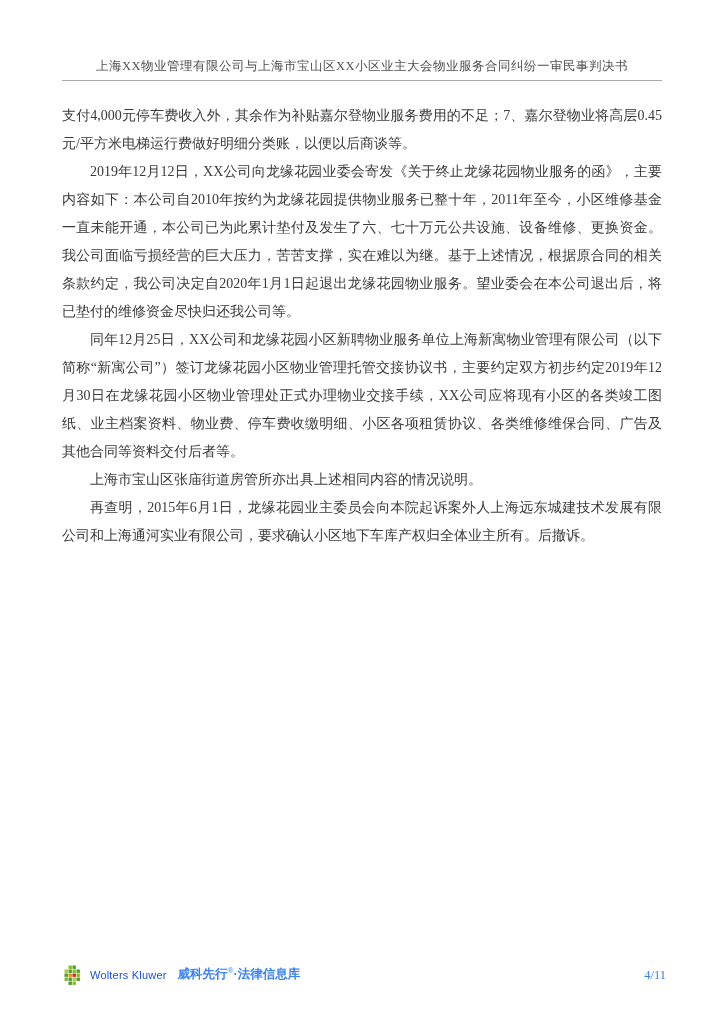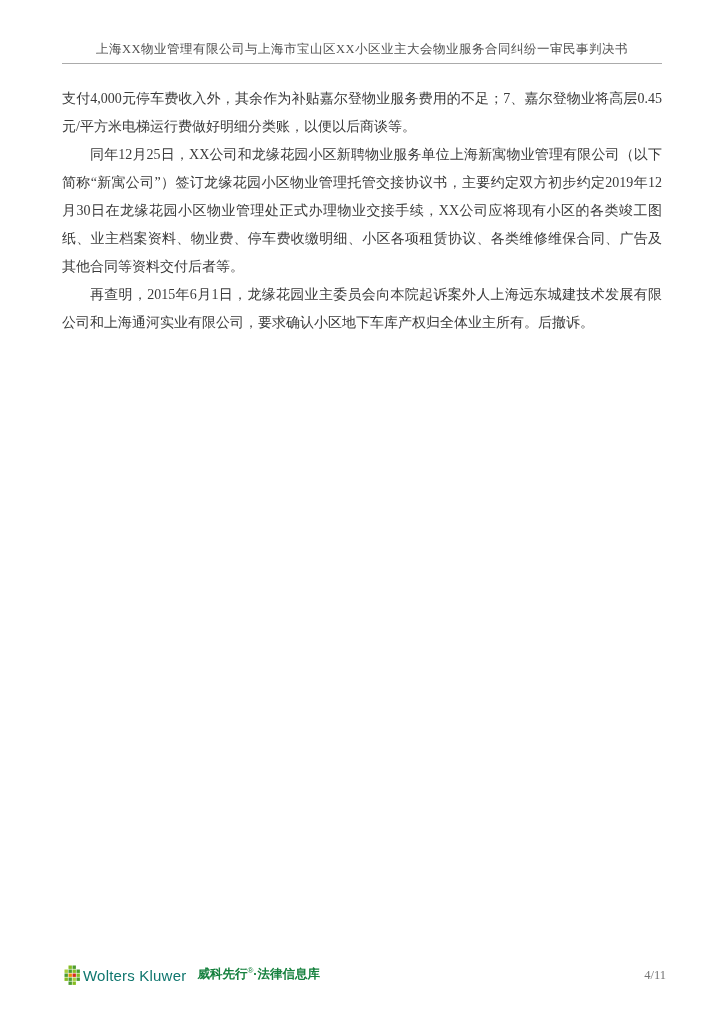--- a/index.html
+++ b/index.html
@@ -9,21 +9,21 @@
   }
   .page {
     position: relative;
     width: 724px;
     height: 1024px;
     background: #ffffff;
     overflow: hidden;
     font-family: "Liberation Serif", "DejaVu Serif", serif;
   }
   .header-title {
-    padding-top: 41px;
+    padding-top: 58px;
     text-align: center;
     font-size: 12.5px;
     color: #4f4f4f;
     letter-spacing: 0.5px;
   }
   .header-rule {
     margin: 5px 62px 0 62px;
     border: 0;
     border-top: 1px solid #ababab;
     height: 0;
@@ -48,56 +48,58 @@
     display: flex;
     align-items: center;
   }
   .wk-logo {
     display: inline-block;
     width: 21px;
     height: 21px;
     flex: 0 0 auto;
   }
   .brand-en {
-    margin-left: 0;
+    margin-left: 7px;
     font-family: "Liberation Sans", sans-serif;
-    font-size: 15px;
-    color: #0f766e;
+    font-size: 11px;
+    color: #1d4ed8;
     letter-spacing: 0.2px;
   }
   .brand-cn {
     margin-left: 11px;
     font-family: "Liberation Sans", sans-serif;
     font-size: 12.5px;
     font-weight: 600;
-    color: #15803d;
+    color: #3b82f6;
   }
   .brand-cn sup {
     font-size: 8px;
     font-weight: 400;
   }
   .page-number {
     margin-left: auto;
     font-size: 12.5px;
-    color: #737373;
+    color: #3b82f6;
   }
 </style>
 </head>
 <body>
 
 <div class="page">
 
   <div class="header">
     <div class="header-title">上海XX物业管理有限公司与上海市宝山区XX小区业主大会物业服务合同纠纷一审民事判决书</div>
     <hr class="header-rule">
   </div>
 
   <div class="doc-body">
       <p class="para">支付4,000元停车费收入外，其余作为补贴嘉尔登物业服务费用的不足；7、嘉尔登物业将高层0.45元/平方米电梯运行费做好明细分类账，以便以后商谈等。</p>
+      <p class="para indent">2019年12月12日，XX公司向龙缘花园业委会寄发《关于终止龙缘花园物业服务的函》，主要内容如下：本公司自2010年按约为龙缘花园提供物业服务已整十年，2011年至今，小区维修基金一直未能开通，本公司已为此累计垫付及发生了六、七十万元公共设施、设备维修、更换资金。我公司面临亏损经营的巨大压力，苦苦支撑，实在难以为继。基于上述情况，根据原合同的相关条款约定，我公司决定自2020年1月1日起退出龙缘花园物业服务。望业委会在本公司退出后，将已垫付的维修资金尽快归还我公司等。</p>
       <p class="para indent">同年12月25日，XX公司和龙缘花园小区新聘物业服务单位上海新寓物业管理有限公司（以下简称“新寓公司”）签订龙缘花园小区物业管理托管交接协议书，主要约定双方初步约定2019年12月30日在龙缘花园小区物业管理处正式办理物业交接手续，XX公司应将现有小区的各类竣工图纸、业主档案资料、物业费、停车费收缴明细、小区各项租赁协议、各类维修维保合同、广告及其他合同等资料交付后者等。</p>
+      <p class="para indent">上海市宝山区张庙街道房管所亦出具上述相同内容的情况说明。</p>
       <p class="para indent">再查明，2015年6月1日，龙缘花园业主委员会向本院起诉案外人上海远东城建技术发展有限公司和上海通河实业有限公司，要求确认小区地下车库产权归全体业主所有。后撤诉。</p>
     </div>
 
   <div class="footer">
     <span class="wk-logo">
       <svg width="21" height="21" viewBox="0 0 21 21" aria-hidden="true">
         <rect x="6.5" y="0.5" width="3.4" height="3.4" fill="#85bc20"></rect>
         <rect x="10.5" y="0.5" width="3.4" height="3.4" fill="#4c9c2e"></rect>
         <rect x="2.5" y="4.5" width="3.4" height="3.4" fill="#a6ce39"></rect>
         <rect x="6.5" y="4.5" width="3.4" height="3.4" fill="#4c9c2e"></rect>

